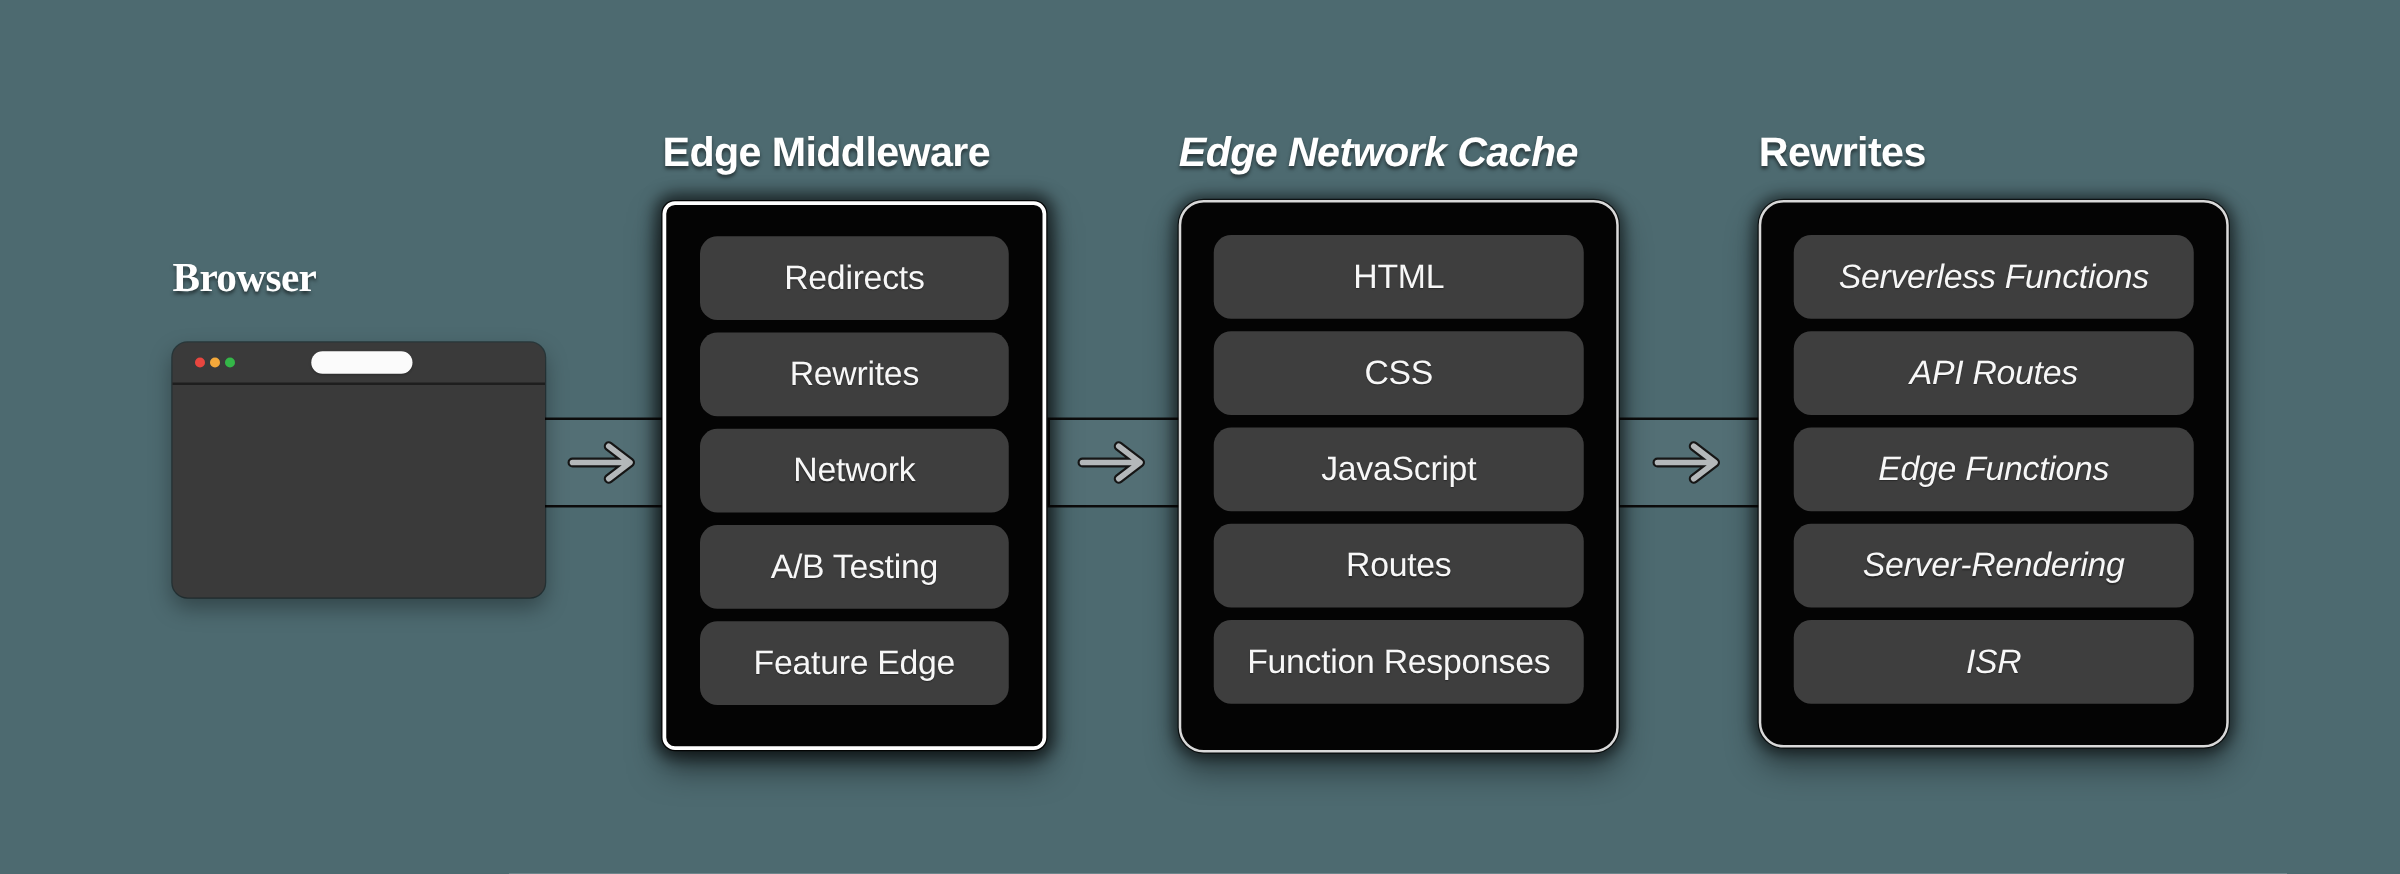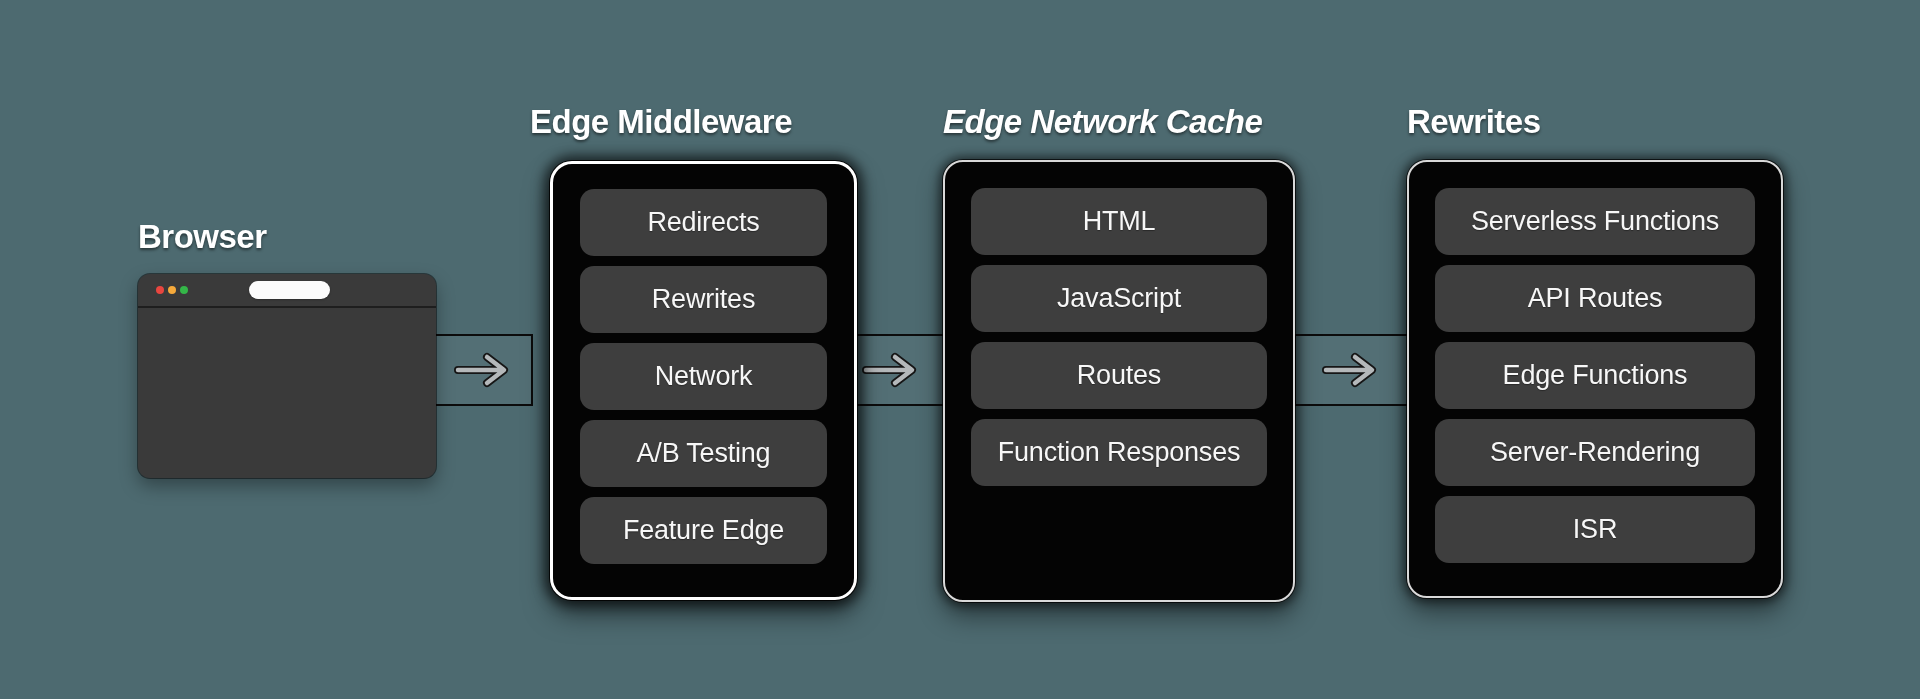--- a/index.html
+++ b/index.html
@@ -68,24 +68,23 @@
   .panel{
     position:absolute;
     background:var(--panel-bg,#040404);
     box-sizing:border-box;
     display:flex;flex-direction:column;
     gap:10px;
     z-index:2;
   }
   .panel-highlight{
     border:3px solid var(--panel-border-hl,#ffffff);
-    border-radius:22px;
+    border-radius:10px;
     padding:25px 27px 30px 27px;
     box-shadow:0 0 0 1px rgba(0,0,0,0.85),0 0 12px 6px rgba(0,0,0,0.6),0 14px 26px rgba(0,0,0,0.5);
-    margin-left:20px;
   }
   .panel-plain{
     border:2px solid var(--panel-border,#d9d9d9);
     border-radius:20px;
     padding:26px 26px 19px 26px;
     box-shadow:0 0 0 1px rgba(0,0,0,0.7),0 0 10px 4px rgba(0,0,0,0.5),0 14px 26px rgba(0,0,0,0.45);
   }
   .chip{
     height:67px;
     flex:0 0 67px;
@@ -94,22 +93,22 @@
     display:flex;align-items:center;justify-content:center;
     color:#f7f7f7;
     font-size:27px;
     letter-spacing:-0.2px;
     text-shadow:0 1px 1px rgba(0,0,0,0.35);
     white-space:nowrap;
   }
   
   #panel-0{left:530px;top:161px;width:307px;height:439px;}
   #panel-1{left:943px;top:160px;width:352px;height:442px;}
-  #panel-2{left:1407px;top:160px;width:376px;height:438px;}
-  #title-browser{left:138px;top:220px;width:298px;}
+  #panel-2{left:1407px;top:160px;width:376px;height:438px;font-style:italic;}
+  #title-browser{left:138px;top:207px;width:298px;font-family:Liberation Serif, serif;}
   #title-0{left:530px;top:105px;width:307px;}
   #title-1{left:943px;top:105px;width:352px;font-style:italic;}
   #title-2{left:1407px;top:105px;width:376px;}
   #conn-0{left:434px;width:99px;}
   #conn-1{left:838px;width:107px;}
   #conn-2{left:1294px;width:115px;}
 </style>
 </head>
 <body>
 
@@ -151,20 +150,21 @@
     <div class="chip">Redirects</div>
     <div class="chip">Rewrites</div>
     <div class="chip">Network</div>
     <div class="chip">A/B Testing</div>
     <div class="chip">Feature Edge</div>
   </div>
 
   <div class="col-title" id="title-1">Edge Network Cache</div>
   <div class="panel panel-plain" id="panel-1">
     <div class="chip">HTML</div>
+    <div class="chip">CSS</div>
     <div class="chip">JavaScript</div>
     <div class="chip">Routes</div>
     <div class="chip">Function Responses</div>
   </div>
 
   <div class="col-title" id="title-2">Rewrites</div>
   <div class="panel panel-plain" id="panel-2">
     <div class="chip">Serverless Functions</div>
     <div class="chip">API Routes</div>
     <div class="chip">Edge Functions</div>

